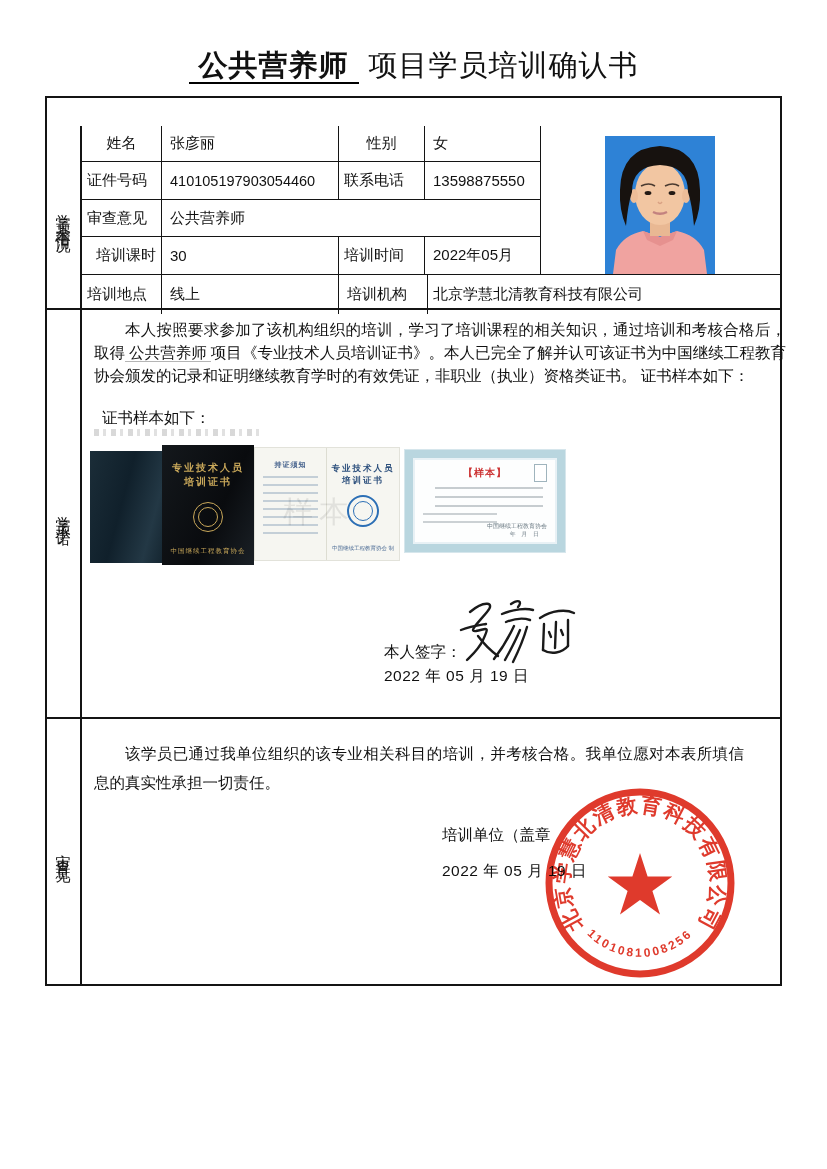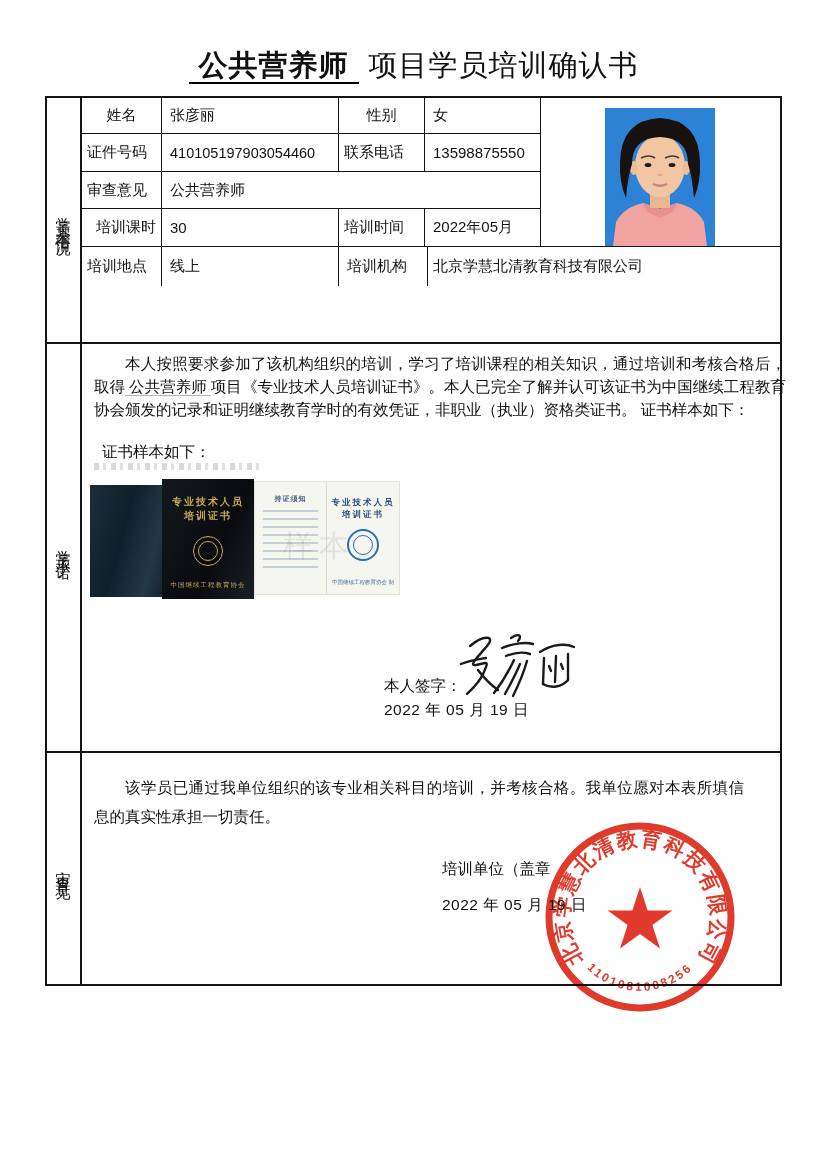--- a/index.html
+++ b/index.html
@@ -105,21 +105,21 @@
 <body>
 
 <div class="page">
 
   <div class="title">
     <span class="prog">公共营养师</span><span class="suffix">项目学员培训确认书</span>
   </div>
 
   <div class="form">
 
-    <div class="sec" style="height:246px;">
+    <div class="sec" style="height:184px;margin-top:28px;">
       <div class="side">
         <div class="vlabel">学员基本情况</div>
       </div>
       <div class="secbody">
 
         <div class="cell center" style="left:0;top:0;width:80px;height:36px;">姓名</div>
         <div class="cell" style="left:80px;top:0;width:177px;height:36px;">张彦丽</div>
         <div class="cell center" style="left:257px;top:0;width:86px;height:36px;">性别</div>
         <div class="cell" style="left:343px;top:0;width:116px;height:36px;">女</div>
 
@@ -191,20 +191,28 @@
             <div class="c-pageR">
               <div class="t">
                 <div>专业技术人员</div>
                 <div>培训证书</div>
               </div>
               <div class="c-seal"></div>
               <div class="f">中国继续工程教育协会 制</div>
             </div>
             <div class="wmark">样本</div>
           </div>
+          <div class="c-sample">
+            <div class="tag">【样本】</div>
+            <div class="ph"></div>
+            <div class="s-lines"></div>
+            <div class="s-lines2"></div>
+            <div class="org">中国继续工程教育协会</div>
+            <div class="dt">年 月 日</div>
+          </div>
         </div>
 
         <div class="sign-label" style="left:302px;top:332px;">本人签字：</div>
         <svg class="sign-svg" style="left:372px;top:286px;" width="135" height="72" viewBox="0 0 135 72">
           <g fill="none" stroke="#1a1a1a" stroke-width="2.4" stroke-linecap="round" stroke-linejoin="round">
             <path d="M16,16 C30,4 42,6 33,16 C24,27 14,36 22,35 C33,33 36,29 29,44 C25,53 18,59 13,64"></path>
             <path d="M7,34 C17,30 26,29 32,28"></path>
             <path d="M24,40 C30,48 37,55 44,60"></path>
             <path d="M57,8 C64,3 69,5 64,11"></path>
             <path d="M48,18 C60,13 72,12 79,14"></path>

